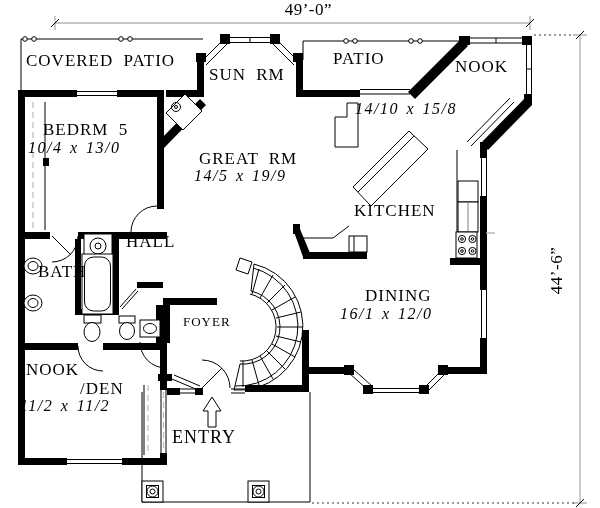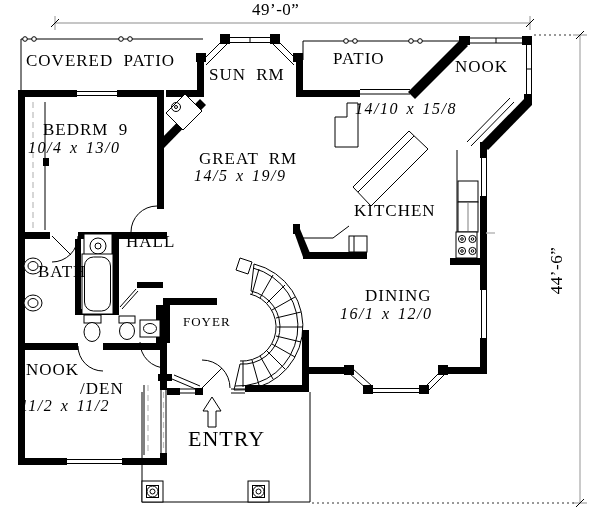--- a/index.html
+++ b/index.html
@@ -240,31 +240,31 @@
     <path class="dot" d="M312,503 H574"></path>
     <path class="gray" d="M486,233 H495"></path>
   </g>
 </svg>
 
   <div class="lbl" style="left:26px;top:52px">COVERED PATIO</div>
   <div class="lbl" style="left:209px;top:66px">SUN RM</div>
   <div class="lbl" style="left:333px;top:50px">PATIO</div>
   <div class="lbl" style="left:455px;top:58px">NOOK</div>
   <div class="lbl sz" style="left:355px;top:101px">14/10 x 15/8</div>
-  <div class="lbl" style="left:43px;top:121px">BEDRM 9</div>
+  <div class="lbl" style="left:43px;top:121px">BEDRM 5</div>
   <div class="lbl sz" style="left:28px;top:140px">10/4 x 13/0</div>
   <div class="lbl" style="left:199px;top:150px">GREAT RM</div>
   <div class="lbl sz" style="left:194px;top:168px">14/5 x 19/9</div>
   <div class="lbl" style="left:354px;top:202px">KITCHEN</div>
   <div class="lbl" style="left:126px;top:233px">HALL</div>
   <div class="lbl" style="left:38px;top:263px">BATH</div>
   <div class="lbl" style="left:365px;top:287px">DINING</div>
   <div class="lbl sz" style="left:340px;top:306px">16/1 x 12/0</div>
   <div class="lbl" style="left:183px;top:315px;font-size:13px">FOYER</div>
   <div class="lbl" style="left:26px;top:361px">NOOK</div>
   <div class="lbl" style="left:80px;top:380px">/DEN</div>
   <div class="lbl sz" style="left:20px;top:398px">11/2 x 11/2</div>
-  <div class="lbl" style="left:188px;top:428px;font-size:22px">ENTRY</div>
-
-  <div class="lbl dim" style="left:252px;top:1px;width:80px;text-align:left">49’-0”</div>
+  <div class="lbl" style="left:172px;top:428px;font-size:18px">ENTRY</div>
+
+  <div class="lbl dim" style="left:252px;top:1px;width:80px;text-align:right">49’-0”</div>
   <div class="lbl dim" style="left:518px;top:262px;width:76px;text-align:center;transform:rotate(-90deg)">44’-6”</div>
 
 </div>
 
 </body></html>

